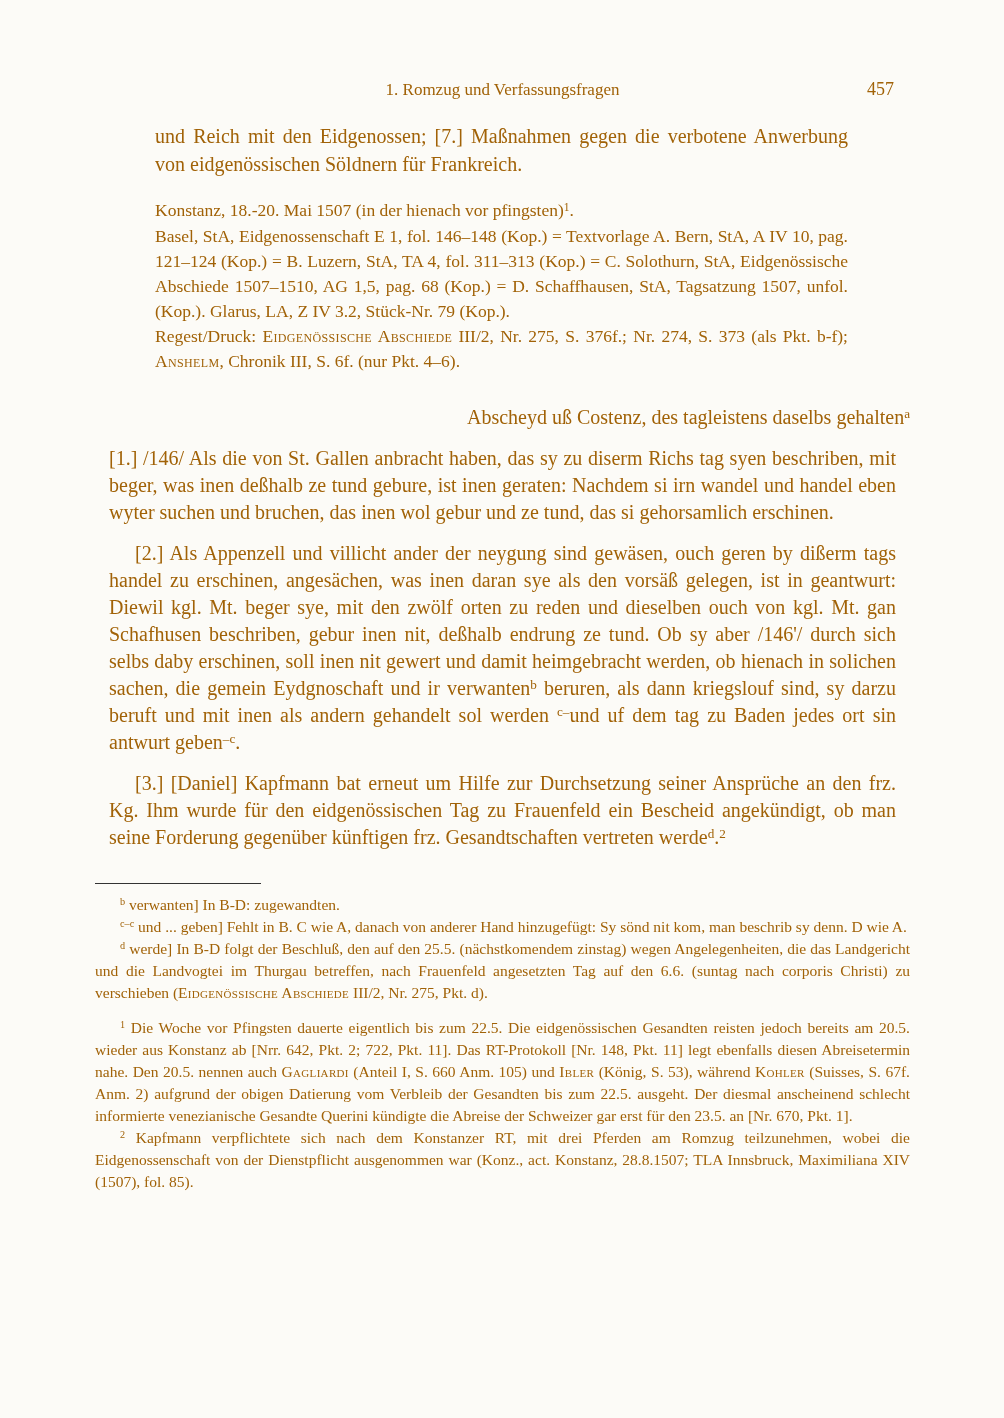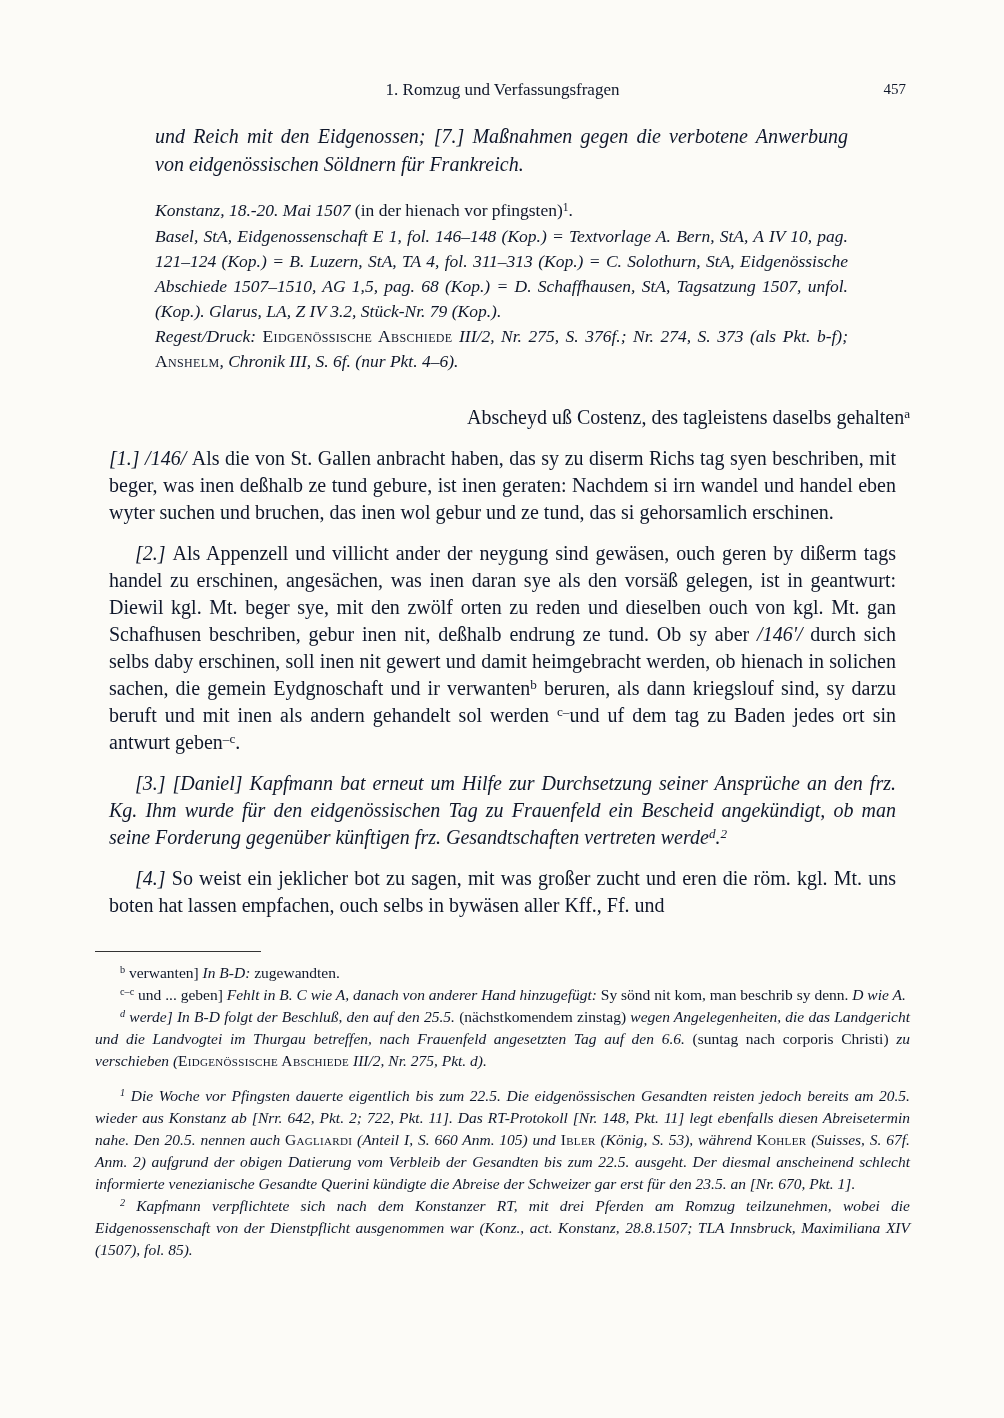--- a/index.html
+++ b/index.html
@@ -1,35 +1,35 @@
 <!DOCTYPE html>
 <html><head>
 <meta charset="utf-8">
 <style>
   html, body { margin:0; padding:0; background:#d8d8d8; }
   .page {
     width:1004px; height:1418px; box-sizing:border-box;
     padding:80px 94px 40px 95px;
-    background:#fcfbf7; color:#0f172a;
+    background:#fcfbf7; color:#a16207;
     font-family:"Liberation Serif", serif;
     overflow:hidden; position:relative;
   }
   .running-head { position:relative; text-align:center; font-size:17px; line-height:20px; margin:0 0 22px 0; }
-  .rh-page { position:absolute; right:4px; top:-1px; font-size:15px; }
+  .rh-page { position:absolute; right:16px; top:-1px; font-size:18px; }
   .headmatter { margin:0 62px 0 60px; }
   .summary { font-size:20px; line-height:28px; text-align:justify; margin:0 0 20px 0; }
   .dateline { font-size:17.5px; line-height:25px; margin:0 0 1px 0; }
   .sources p { font-size:17.5px; line-height:25px; text-align:justify; margin:0; }
   .doc-heading { text-align:right; font-size:20px; line-height:27px; margin:30px 0 0 0; }
   .doc-body p { font-size:20px; line-height:27px; text-align:justify; margin:14px; }
   .doc-body p.indent { text-indent:26px; }
   .fn-sep { width:166px; border-top:1.5px solid #333; margin:32px 0 10px 0; height:0; }
   .apparatus p, .footnotes p { font-size:15.5px; line-height:22px; text-align:justify; margin:0; text-indent:25px; }
   .footnotes { margin-top:13px; }
-  .r-i { font-style:italic; }
+  .r-i { }
   .r-sc { font-variant:small-caps; letter-spacing:0.02em; }
   .r-sup { font-size:66%; position:relative; top:-0.45em; vertical-align:baseline; line-height:0; }
 </style>
 </head>
 <body>
 
 <div class="page">
   <div class="running-head">
     <span class="rh-title">1. Romzug und Verfassungsfragen</span>
     <span class="rh-page">457</span>
@@ -43,21 +43,20 @@
         <p><span class="r-i">Regest/Druck: </span><span class="r-sc">Eidgenössische Abschiede</span><span class="r-i"> III/2, Nr. 275, S. 376f.; Nr. 274, S. 373 (als Pkt. b-f); </span><span class="r-sc">Anshelm</span><span class="r-i">, Chronik III, S. 6f. (nur Pkt. 4–6).</span></p>
       </div>
   </div>
 
   <p class="doc-heading"><span class="">Abscheyd uß Costenz, des tagleistens daselbs gehalten</span><span class="r-sup">a</span></p>
 
   <div class="doc-body">
       <p><span class="r-i">[1.] /146/ </span><span class="">Als die von St. Gallen anbracht haben, das sy zu diserm Richs tag syen beschriben, mit beger, was inen deßhalb ze tund gebure, ist inen geraten: Nachdem si irn wandel und handel eben wyter suchen und bruchen, das inen wol gebur und ze tund, das si gehorsamlich erschinen.</span></p>
       <p class="indent"><span class="r-i">[2.] </span><span class="">Als Appenzell und villicht ander der neygung sind gewäsen, ouch geren by dißerm tags handel zu erschinen, angesächen, was inen daran sye als den vorsäß gelegen, ist in geantwurt: Diewil kgl. Mt. beger sye, mit den zwölf orten zu reden und dieselben ouch von kgl. Mt. gan Schafhusen beschriben, gebur inen nit, deßhalb endrung ze tund. Ob sy aber </span><span class="r-i">/146'/</span><span class=""> durch sich selbs daby erschinen, soll inen nit gewert und damit heimgebracht werden, ob hienach in solichen sachen, die gemein Eydgnoschaft und ir verwanten</span><span class="r-sup">b</span><span class=""> beruren, als dann kriegslouf sind, sy darzu beruft und mit inen als andern gehandelt sol werden </span><span class="r-sup">c–</span><span class="">und uf dem tag zu Baden jedes ort sin antwurt geben</span><span class="r-sup">–c</span><span class="">.</span></p>
       <p class="indent"><span class="r-i">[3.] [Daniel] Kapfmann bat erneut um Hilfe zur Durchsetzung seiner Ansprüche an den frz. Kg. Ihm wurde für den eidgenössischen Tag zu Frauenfeld ein Bescheid angekündigt, ob man seine Forderung gegenüber künftigen frz. Gesandtschaften vertreten werde</span><span class="r-i r-sup">d</span><span class="r-i">.</span><span class="r-i r-sup">2</span></p>
-      <p class="indent"><span class="r-i">[4.] </span><span class="">So weist ein jeklicher bot zu sagen, mit was großer zucht und eren die röm. kgl. Mt. uns boten hat lassen empfachen, ouch selbs in bywäsen aller Kff., Ff. und</span></p>
     </div>
 
   <div class="fn-sep"></div>
 
   <div class="apparatus">
       <p><span class="r-sup">b</span><span class=""> verwanten] </span><span class="r-i">In B-D: </span><span class="">zugewandten.</span></p>
       <p><span class="r-sup">c–c</span><span class=""> und ... geben] </span><span class="r-i">Fehlt in B. C wie A, danach von anderer Hand hinzugefügt: </span><span class="">Sy sönd nit kom, man beschrib sy denn. </span><span class="r-i">D wie A.</span></p>
       <p><span class="r-i r-sup">d</span><span class="r-i"> werde] In B-D folgt der Beschluß, den auf den 25.5. </span><span class="">(nächstkomendem zinstag) </span><span class="r-i">wegen Angelegenheiten, die das Landgericht und die Landvogtei im Thurgau betreffen, nach Frauenfeld angesetzten Tag auf den 6.6. </span><span class="">(suntag nach corporis Christi) </span><span class="r-i">zu verschieben (</span><span class="r-sc">Eidgenössische Abschiede</span><span class="r-i"> III/2, Nr. 275, Pkt. d).</span></p>
     </div>
 

